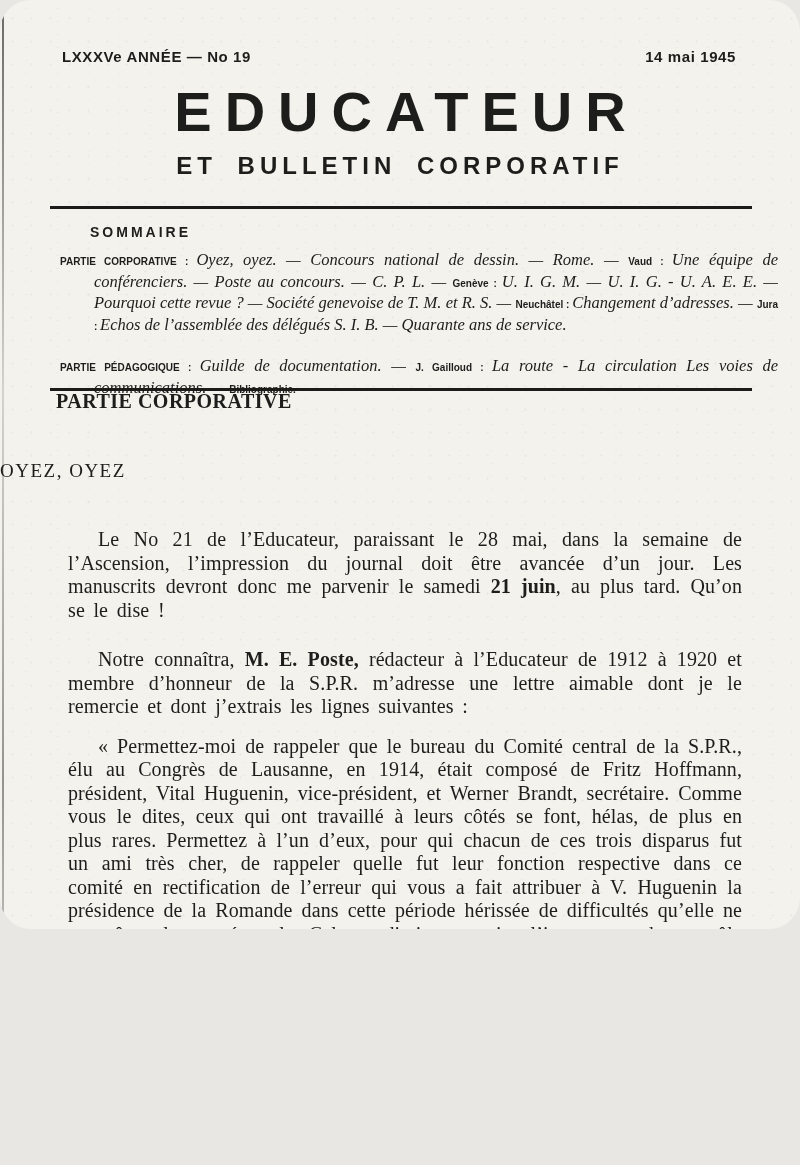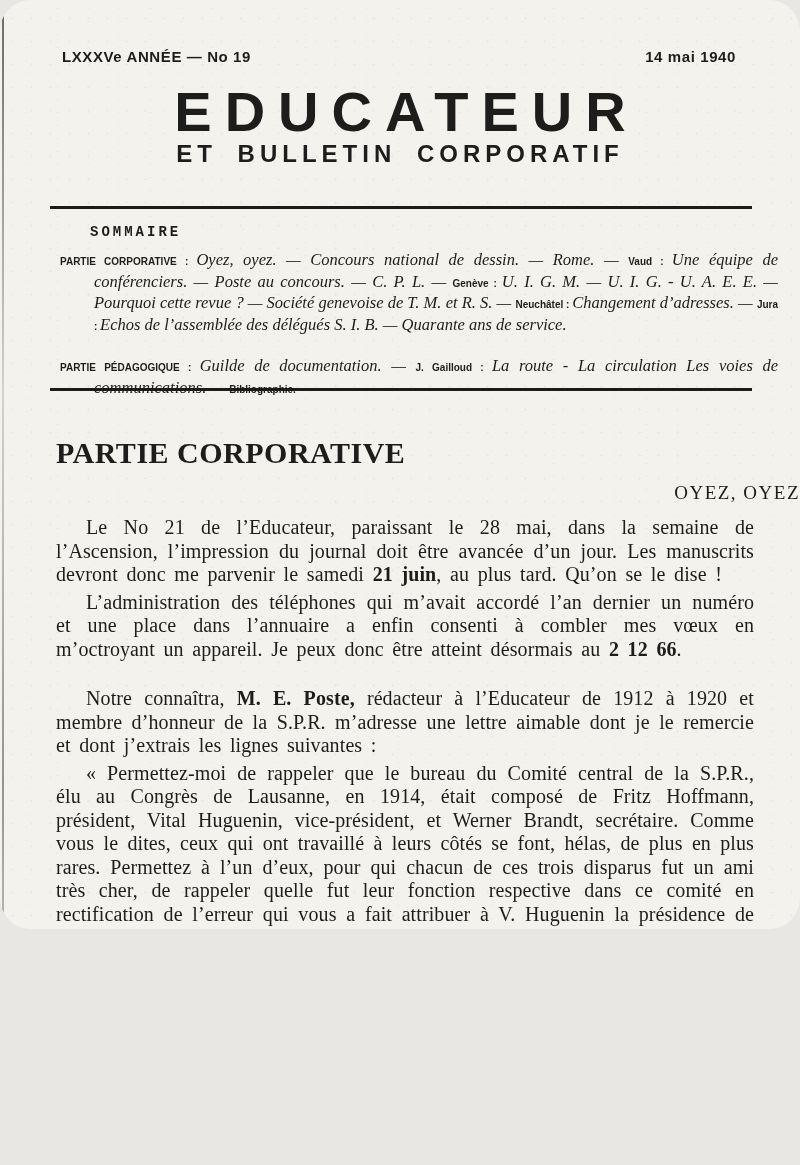--- a/index.html
+++ b/index.html
@@ -28,73 +28,73 @@
     font-family:"Liberation Sans", sans-serif;
     font-weight:700;font-size:15px;letter-spacing:.6px;
   }
   .masthead{position:absolute;top:84px;left:0;right:0;text-align:center;}
   .masthead-title{
     font-family:"Liberation Sans", sans-serif;
     font-weight:700;font-size:56px;letter-spacing:13px;padding-left:13px;
     line-height:1;
   }
   .masthead-subtitle{
-    margin-top:0;
+    margin-top:12px;
     font-family:"Liberation Sans", sans-serif;
     font-weight:700;font-size:24px;letter-spacing:5px;word-spacing:9px;
   }
   .rule{position:absolute;left:50px;width:702px;height:3px;background:#1b1b19;}
   .rule-1{top:206px;}
   .rule-2{top:388px;}
   .sommaire-heading{
     position:absolute;top:224px;left:90px;
-    font-family:Liberation Mono, monospace;
+    font-family:Liberation Sans, sans-serif;
     font-weight:700;font-size:14px;letter-spacing:3px;
   }
   .sommaire-entry{
     position:absolute;left:60px;width:684px;margin:0;
     font-size:16.5px;line-height:19.5px;text-align:justify;
     padding-left:34px;text-indent:-34px;
   }
   .entry-corp{top:250px;}
   .entry-ped{top:356px;}
   .lbl{
     font-family:"Liberation Sans", sans-serif;
     font-weight:700;font-style:normal;font-size:10px;
   }
   .it{font-style:italic;margin-top:24px;}
   .section-heading{
-    position:absolute;top:436px;left:56px;margin:0;
+    position:absolute;top:390px;left:56px;margin:0;
     font-family:"Liberation Serif", serif;
-    font-weight:700;font-size:30px;letter-spacing:.5px;text-align:center;
+    font-weight:700;font-size:20px;letter-spacing:.5px;text-align:center;
   }
   .subhead{
-    position:absolute;top:482px;left:0;right:0;
-    text-align:right;font-size:19px;letter-spacing:1.5px;
+    position:absolute;top:460px;left:0;right:0;
+    text-align:left;font-size:19px;letter-spacing:1.5px;
   }
   .body-col{
     position:absolute;top:512px;left:52px;width:706px;
     font-size:20px;line-height:23.5px;word-spacing:3.5px;letter-spacing:.1px;
     text-align:justify;
   }
-  .body-col p{margin:4px;text-indent:30px;}
+  .body-col p{margin:16px;text-indent:30px;}
   .body-col p.gap{margin-top:26px;}
   b.run{font-weight:700;}
   .sig{float:right;font-style:normal;}
 </style>
 </head>
 <body>
 
 <div class="page">
 
   <div class="scan-edge"></div>
 
   <div class="issue-row">
     <span>LXXXVe ANNÉE — No 19</span>
-    <span>14 mai 1940</span>
+    <span>14 mai 1945</span>
   </div>
 
   <div class="masthead">
     <div class="masthead-title">EDUCATEUR</div>
     <div class="masthead-subtitle">ET BULLETIN CORPORATIF</div>
   </div>
 
   <div class="rule rule-1"></div>
 
   <div class="sommaire-heading">SOMMAIRE</div>
@@ -105,21 +105,20 @@
 
   <div class="rule rule-2"></div>
 
   <h1 class="section-heading">PARTIE CORPORATIVE</h1>
 
   <div class="subhead">OYEZ, OYEZ</div>
 
   <div class="body-col">
     <p><span>Le No 21 de l’Educateur, paraissant le 28 mai, dans la semaine de l’Ascension, l’impression du journal doit être avancée d’un jour. Les manuscrits devront donc me parvenir le samedi </span><b class="run">21 juin</b><span>, au plus tard. Qu’on se le dise !</span></p>
 
-    <p><span>L’administration des téléphones qui m’avait accordé l’an dernier un numéro et une place dans l’annuaire a enfin consenti à combler mes vœux en m’octroyant un appareil. Je peux donc être atteint désormais au </span><b class="run">2 12 66</b><span>.</span></p>
 
 
     <p class="gap"><span>Notre connaîtra, </span><b class="run">M. E. Poste,</b><span> rédacteur à l’Educateur de 1912 à 1920 et membre d’honneur de la S.P.R. m’adresse une lettre aimable dont je le remercie et dont j’extrais les lignes suivantes :</span></p>
 
     <p><span>« Permettez-moi de rappeler que le bureau du Comité central de la S.P.R., élu au Congrès de Lausanne, en 1914, était composé de Fritz Hoffmann, président, Vital Huguenin, vice-président, et Werner Brandt, secrétaire. Comme vous le dites, ceux qui ont travaillé à leurs côtés se font, hélas, de plus en plus rares. Permettez à l’un d’eux, pour qui chacun de ces trois disparus fut un ami très cher, de rappeler quelle fut leur fonction respective dans ce comité en rectification de l’erreur qui vous a fait attribuer à V. Huguenin la présidence de la Romande dans cette période hérissée de difficultés qu’elle ne connaîtra plus, espérons-le. Cela ne diminue en rien l’importance de son rôle dans un organe où son expérience, sa pondération, sa sagesse, donnaient à ses avis une valeur exceptionnelle. »</span></p>
   </div>
 
 </div>
 
 </body></html>

